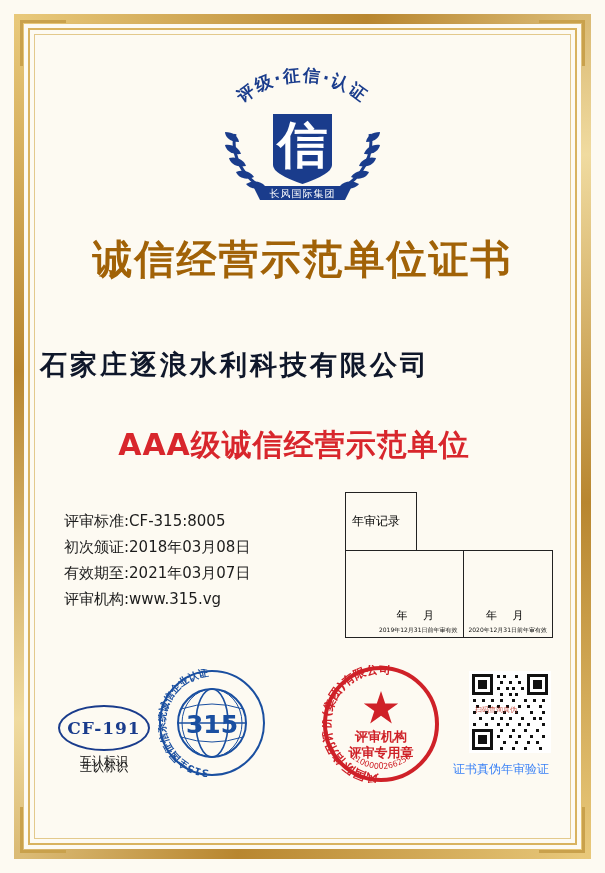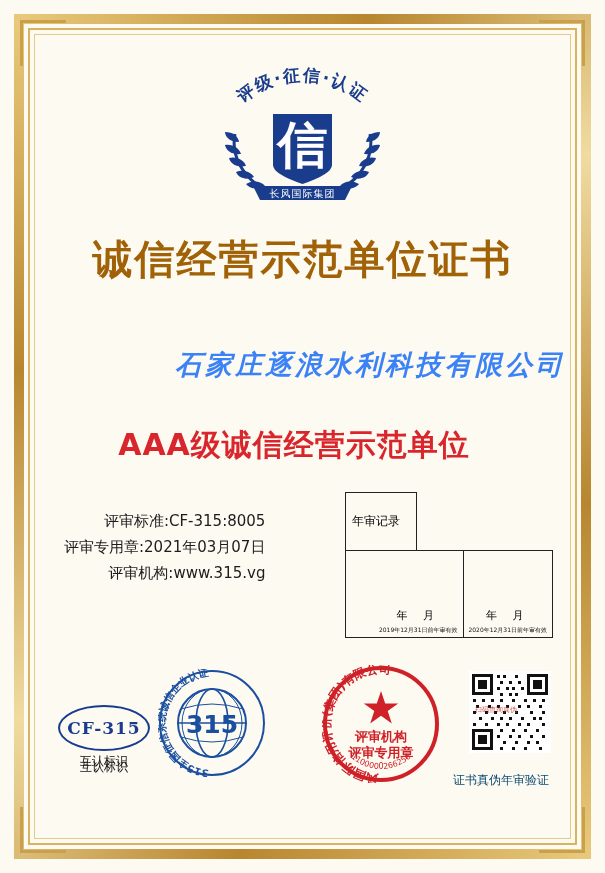--- a/index.html
+++ b/index.html
@@ -109,27 +109,26 @@
     font-size: 16px;
     font-weight: bold;
     color: #1a1a1a;
     letter-spacing: 0px;
   }
   .company-name {
     position: absolute;
     left: 0;
     right: 0;
     top: 307px;
-    text-align: right;
+    text-align: left;
     font-family: "DejaVu Sans", "Liberation Sans", sans-serif;
     font-size: 27px;
     font-weight: bold;
     letter-spacing: 3px;
-    color: #3b82f6;
-    font-style: italic;
+    color: #0f172a;
   }
   .award-level {
     position: absolute;
     left: 0;
     right: 17px;
     top: 385px;
     text-align: center;
     font-family: "DejaVu Sans", "Liberation Sans", sans-serif;
     font-size: 30px;
     font-weight: bold;
@@ -140,21 +139,21 @@
   
   .details {
     position: absolute;
     left: 24px;
     top: 468px;
     font-family: "DejaVu Sans", "Liberation Sans", sans-serif;
     font-size: 15px;
     color: #1c1c1c;
     line-height: 26px;
   }
-  .details div { white-space: nowrap; text-align: right; }
+  .details div { white-space: nowrap; }
 
   
   .review-table {
     position: absolute;
     right: 12px;
     top: 452px;
     width: 208px;
   }
   .review-title {
     border: 1px solid #222;
@@ -241,22 +240,22 @@
     width: 82px;
     height: 82px;
     position: relative;
     background: #fdba74;
   }
   .qr svg { display: block; }
 
   .qr-caption {
     font-family: "DejaVu Sans", "Liberation Sans", sans-serif;
     font-size: 12px;
-    color: #0c4a6e;
-    margin-top: 11px;
+    color: #3b82f6;
+    margin-top: 0;
   }
 
   
   .qr-watermark {
     position: absolute;
     left: 6px;
     top: 34px;
     font-size: 7px;
     color: #c0392b;
     opacity: .85;
@@ -311,42 +310,43 @@
         </svg>
       </div>
     </div>
 
     <div class="main-title">诚信经营示范单位证书</div>
     <div class="company-name">石家庄逐浪水利科技有限公司</div>
     <div class="award-level">AAA级诚信经营示范单位</div>
 
     <div class="details">
       <div>评审标准:CF-315:8005</div>
-      <div>评审专用章:2021年03月07日</div>
+      <div>初次颁证:2018年03月08日</div>
+      <div>有效期至:2021年03月07日</div>
       <div>评审机构:www.315.vg</div>
     </div>
 
     <div class="review-table">
       <div class="review-title">年审记录</div>
       <div class="review-body">
         <div class="review-cell">
           <div class="ym">年 月</div>
           <div class="note">2019年12月31日前年审有效</div>
         </div>
         <div class="review-cell">
           <div class="ym">年 月</div>
           <div class="note">2020年12月31日前年审有效</div>
         </div>
       </div>
     </div>
 
     <div class="seals">
 
       <div class="seal" style="left: 18px; top: 48px;">
-        <div class="cf-oval">CF-315</div>
+        <div class="cf-oval">CF-191</div>
         <div class="seal-caption">互认标识</div>
       </div>
 
       <div class="seal" style="left: 118px; top: 12px;">
         <svg width="108" height="108" viewBox="0 0 108 108" xmlns="http://www.w3.org/2000/svg">
           <defs>
             <path id="ringtop" d="M 54 101 A 47 47 0 1 1 54.2 101" fill="none"></path>
           </defs>
           <circle cx="54" cy="54" r="52" fill="none" stroke="#1a4fa0" stroke-width="2"></circle>
           <circle cx="54" cy="54" r="34" fill="none" stroke="#1a4fa0" stroke-width="2"></circle>

